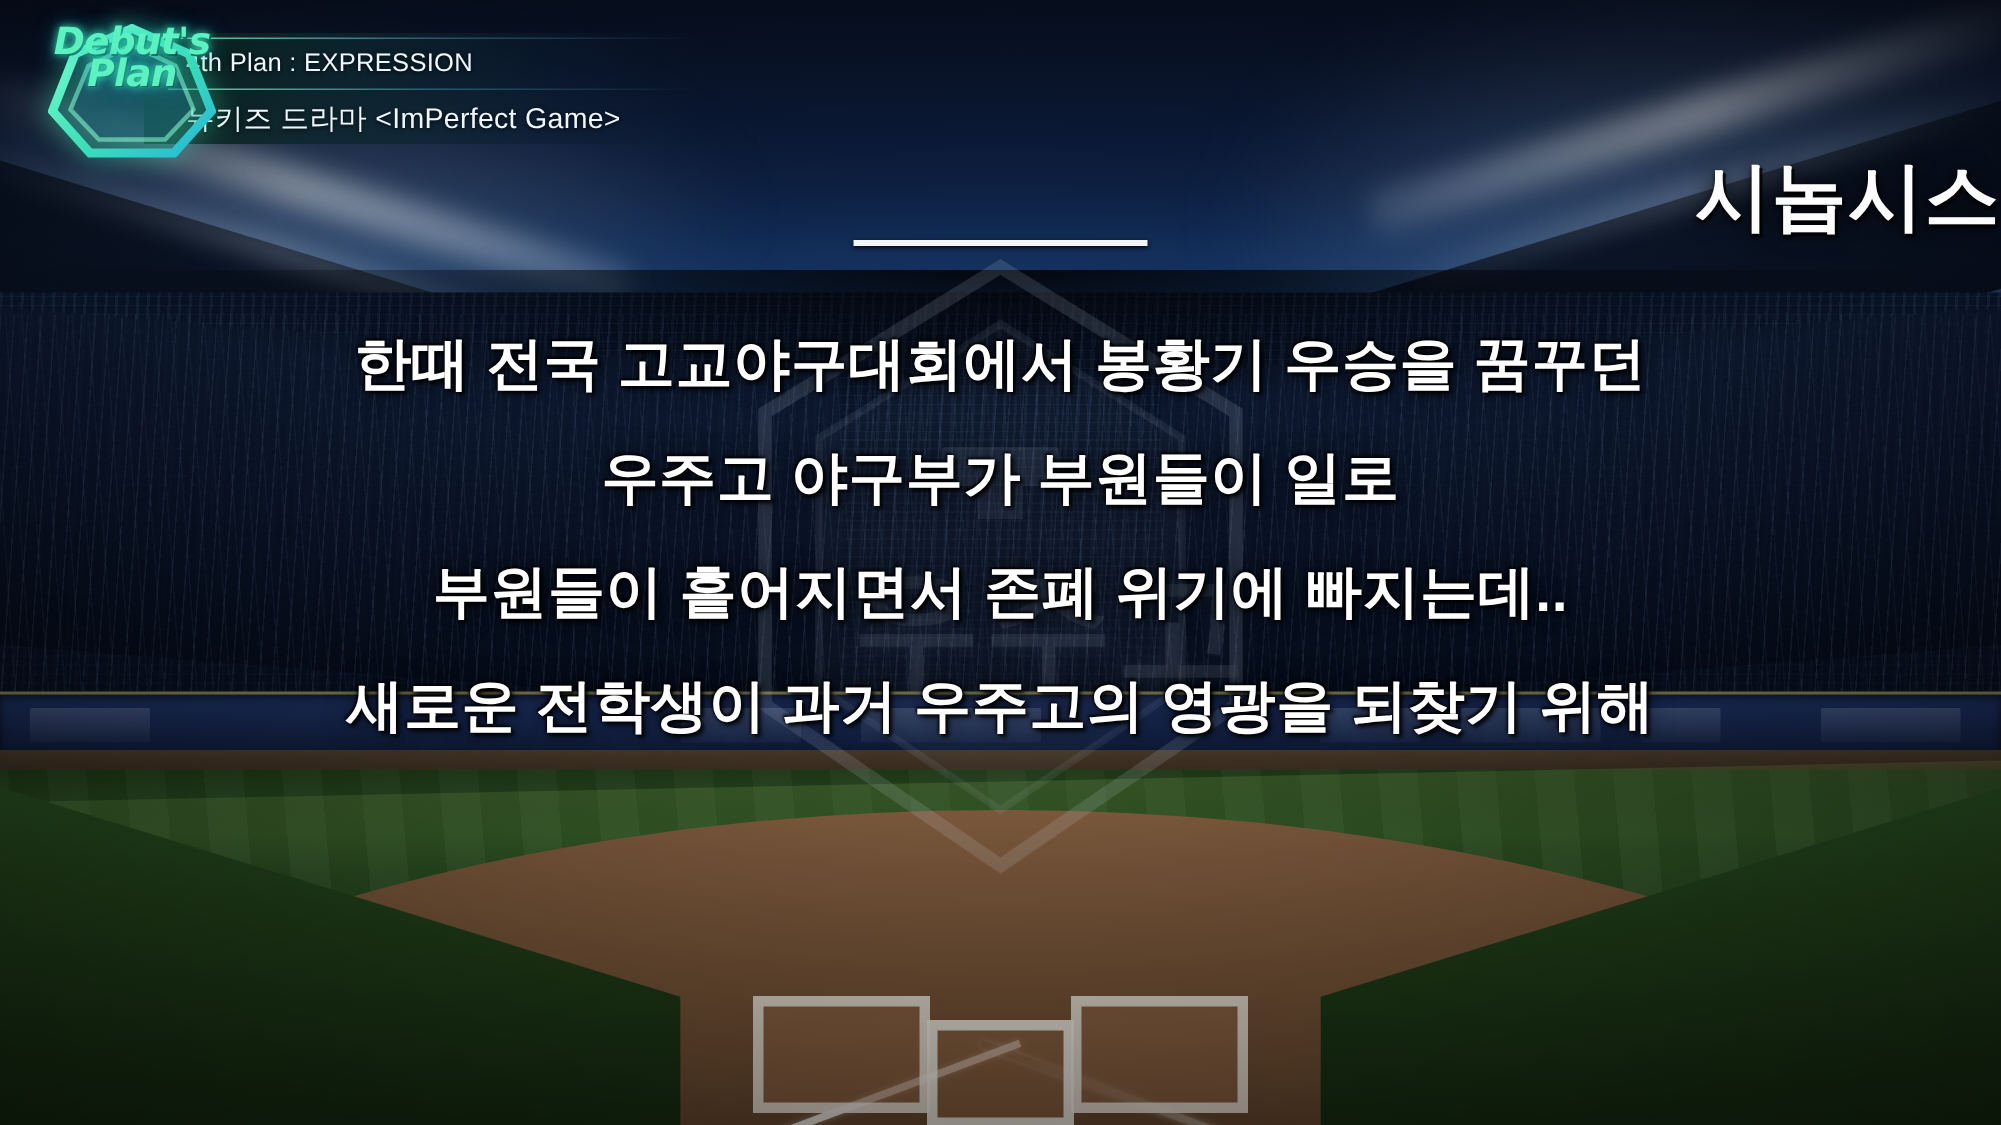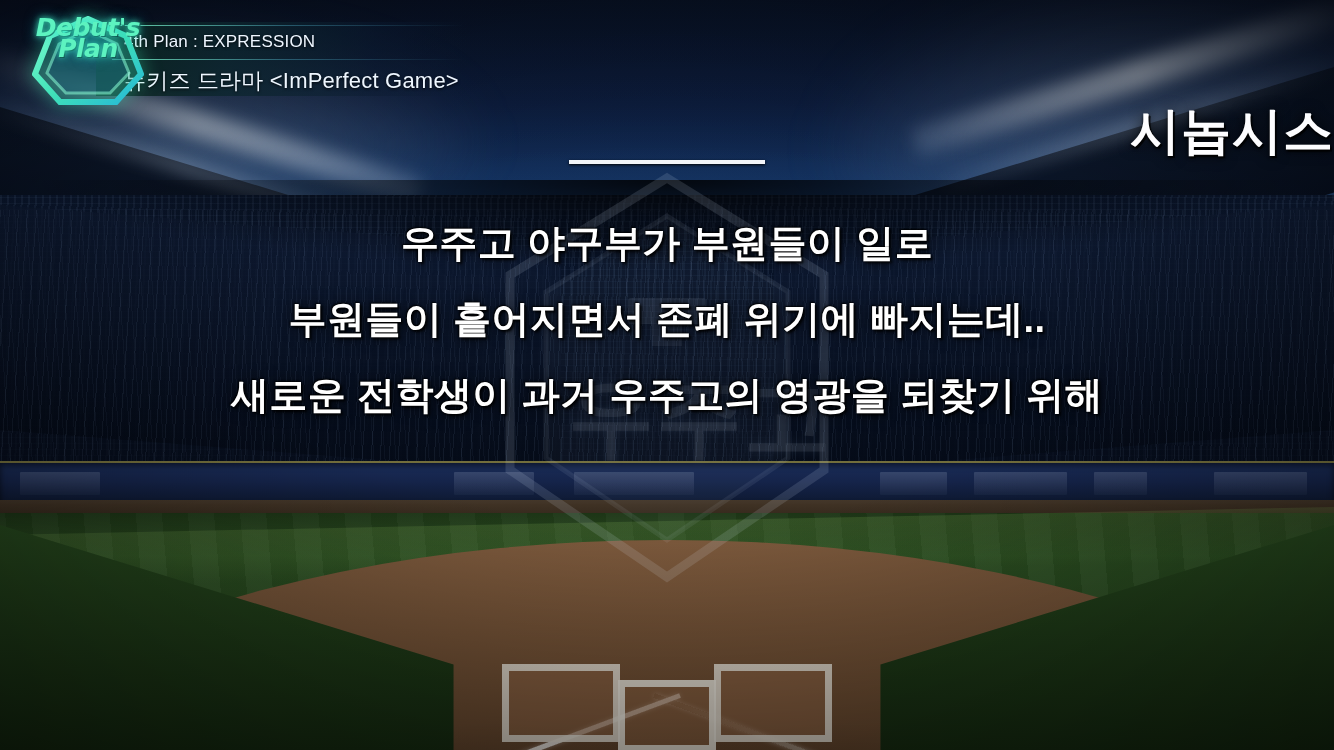--- a/index.html
+++ b/index.html
@@ -166,21 +166,21 @@
     background:linear-gradient(90deg, rgba(120,240,200,.85), rgba(90,200,230,.35), rgba(80,160,220,0));
   }
   .rule.r1{top:3px;}
   .rule.r2{top:37px;}
   .hdr-line{
     position:absolute;left:124px;color:#eef6ff;
     font-size:17px;letter-spacing:.2px;white-space:nowrap;
     text-shadow:0 1px 3px rgba(0,0,0,.85);
   }
   .hdr-line.l1{top:10px;}
-  .hdr-line.l2{top:44px;font-size:22px;}
+  .hdr-line.l2{top:44px;font-size:19px;}
 
   
   .logo{position:absolute;left:32px;top:16px;width:112px;height:90px;}
   .logo svg{width:100%;height:100%;display:block;filter:drop-shadow(0 0 9px rgba(60,235,180,.6));}
   .logo-txt{
     position:absolute;inset:0;display:flex;flex-direction:column;
     align-items:center;justify-content:flex-start;line-height:.92;
     pointer-events:none;
   }
   .logo-txt span{
@@ -304,18 +304,19 @@
     <div class="logo-txt">
       <span class="l1">Debut's</span>
       <span class="l2">Plan</span>
     </div>
   </div>
 
   <div class="title">시놉시스</div>
   <div class="title-rule"></div>
 
   <div class="body">
+    <div class="line">한때 전국 고교야구대회에서 봉황기 우승을 꿈꾸던</div>
     <div class="line">우주고 야구부가 부원들이 일로</div>
     <div class="line">부원들이 흩어지면서 존폐 위기에 빠지는데..</div>
     <div class="line">새로운 전학생이 과거 우주고의 영광을 되찾기 위해</div>
   </div>
 
 </div>
 
 </body></html>

